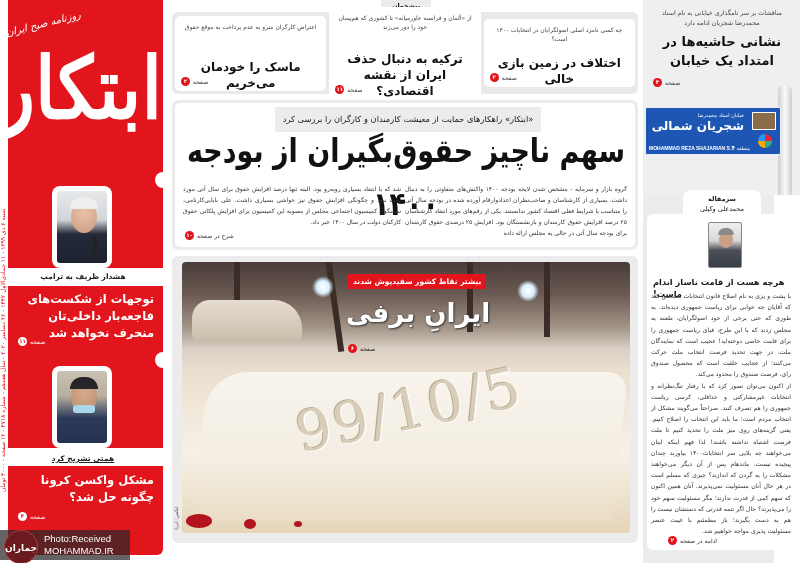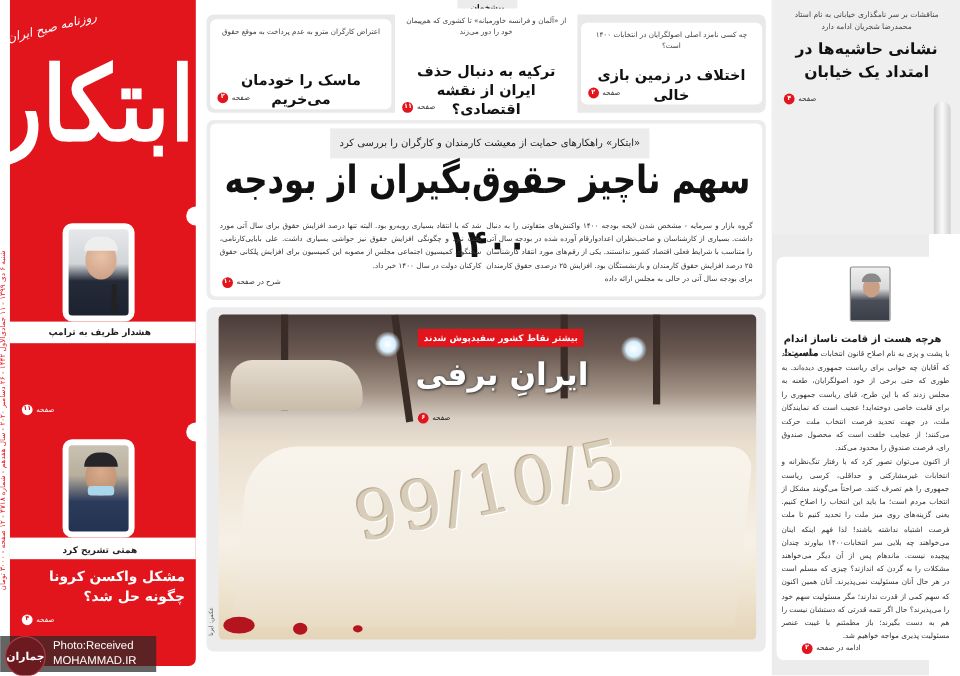--- a/index.html
+++ b/index.html
@@ -120,35 +120,36 @@
   <div class="notch" style="top:172px"></div>
   <div class="photo-card" style="top:186px">
     <div class="photo-inner photo-zarif">
       <div class="face"></div>
       <div class="hair-z"></div>
       <div class="mic"></div>
     </div>
   </div>
   <div class="white-sep" style="top:268px;height:18px;"></div>
   <div class="card-caption" style="top:272px;color:#222;">هشدار ظریف به ترامپ</div>
+  <div class="card-title" style="top:291px">توجهات از شکست‌های فاجعه‌بار داخلی‌تان منحرف نخواهد شد</div>
   <div class="page-ref" style="top:337px">
     <span>صفحه</span>
     <span class="page-dot">۱۱</span>
   </div>
 
   <div class="notch" style="top:352px"></div>
   <div class="photo-card" style="top:366px">
     <div class="photo-inner photo-hemmati">
       <div class="face"></div>
       <div class="hair-h"></div>
       <div class="mask"></div>
     </div>
   </div>
   <div class="white-sep" style="top:448px;height:18px;"></div>
-  <div class="card-caption" style="top:454px;color:#222;">همتی تشریح کرد</div>
+  <div class="card-caption" style="top:454px;color:#222;text-decoration:underline;">همتی تشریح کرد</div>
   <div class="card-title" style="top:472px">مشکل واکسن کرونا چگونه حل شد؟</div>
   <div class="page-ref" style="top:512px">
     <span>صفحه</span>
     <span class="page-dot">۴</span>
   </div>
 
   <div class="watermark">
     <div class="wm-logo">جماران</div>
     <div class="wm-text">
       <div>Photo:Received</div>
@@ -227,22 +228,34 @@
     <div class="rc-kicker">مناقشات بر سر نامگذاری خیابانی به نام استاد محمدرضا شجریان ادامه دارد</div>
     <div class="rc-title">نشانی حاشیه‌ها در امتداد یک خیابان</div>
     <div class="page-ref">
       <span>صفحه</span>
       <span class="page-dot">۴</span>
     </div>
   </div>
 
   <div class="street-sign-area">
     <div class="pole"></div>
-  </div>
-
+    <div class="sign">
+      <div class="sign-plate"></div>
+      <div class="sign-logo"></div>
+      <div class="sign-small">خیابان استاد محمدرضا</div>
+      <div class="sign-main">شجریان شمالی</div>
+      <div class="sign-latin">MOHAMMAD REZA SHAJARIAN S.T</div>
+      <div class="sign-district">منطقه ۳</div>
+    </div>
+  </div>
+
+  <div class="editorial-tab">
+    <div>سرمقاله</div>
+    <div style="font-weight:normal">محمدعلی وکیلی</div>
+  </div>
   <div class="editorial-box">
     <div class="author-photo">
       <div class="author-face"></div>
       <div class="author-hair"></div>
     </div>
     <div class="ed-title">هرچه هست از قامت ناساز اندام ماست!</div>
     <div class="ed-body">
       <p>با پشت و پزی به نام اصلاح قانون انتخابات مشخص شد که آقایان چه خوابی برای ریاست جمهوری دیده‌اند. به طوری که حتی برخی از خود اصولگرایان، طعنه به مجلس زدند که با این طرح، قبای ریاست جمهوری را برای قامت خاصی دوخته‌اید! عجیب است که نمایندگان ملت، در جهت تحدید فرصت انتخاب ملت حرکت می‌کنند؛ از عجایب خلقت است که محصول صندوق رای، فرصت صندوق را محدود می‌کند.</p>
       <p>از اکنون می‌توان تصور کرد که با رفتار تنگ‌نظرانه و انتخابات غیرمشارکتی و حداقلی، کرسی ریاست جمهوری را هم تصرف کنند. صراحتاً می‌گویند مشکل از انتخاب مردم است؛ ما باید این انتخاب را اصلاح کنیم. یعنی گزینه‌های روی میز ملت را تحدید کنیم تا ملت فرصت اشتباه نداشته باشند! لذا فهم اینکه اینان می‌خواهند چه بلایی سر انتخابات۱۴۰۰ بیاورند چندان پیچیده نیست. ماندهام پس از آن دیگر می‌خواهند مشکلات را به گردن که اندازند؟ چیزی که مسلم است در هر حال آنان مسئولیت نمی‌پذیرند. آنان همین اکنون که سهم کمی از قدرت ندارند؛ مگر مسئولیت سهم خود را می‌پذیرند؟ حال اگر تتمه قدرتی که دستشان نیست را هم به دست بگیرند؛ باز مطمئنم با غیبت عنصر مسئولیت پذیری مواجه خواهیم شد.</p>
     </div>

